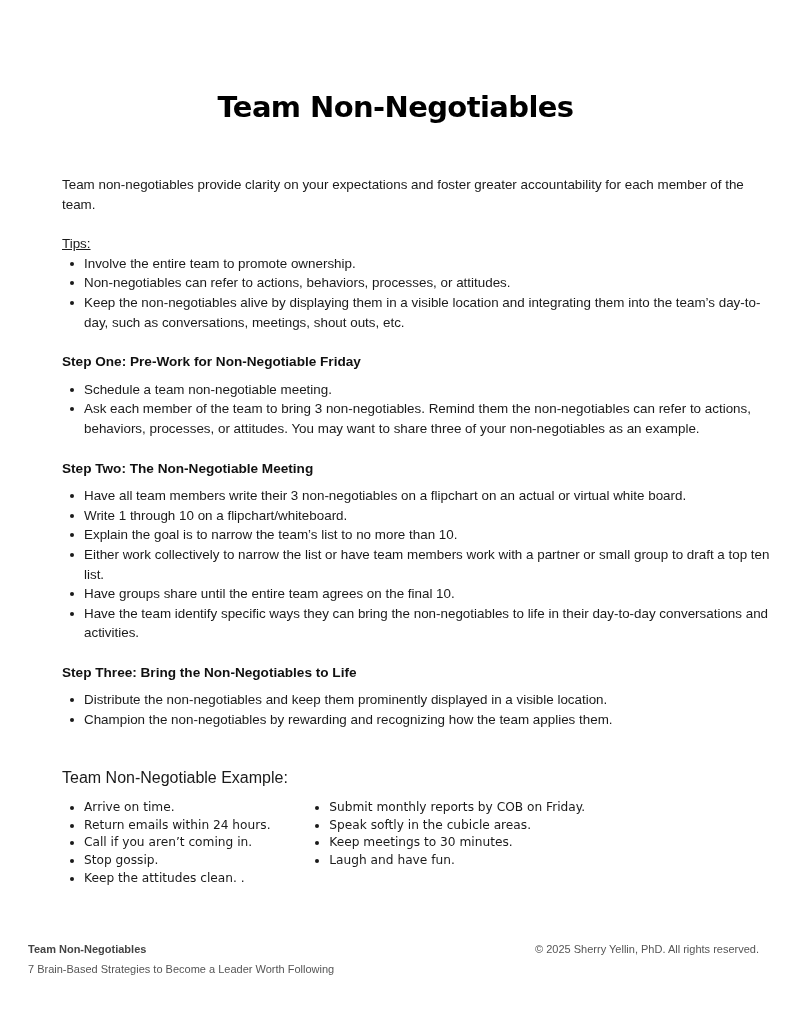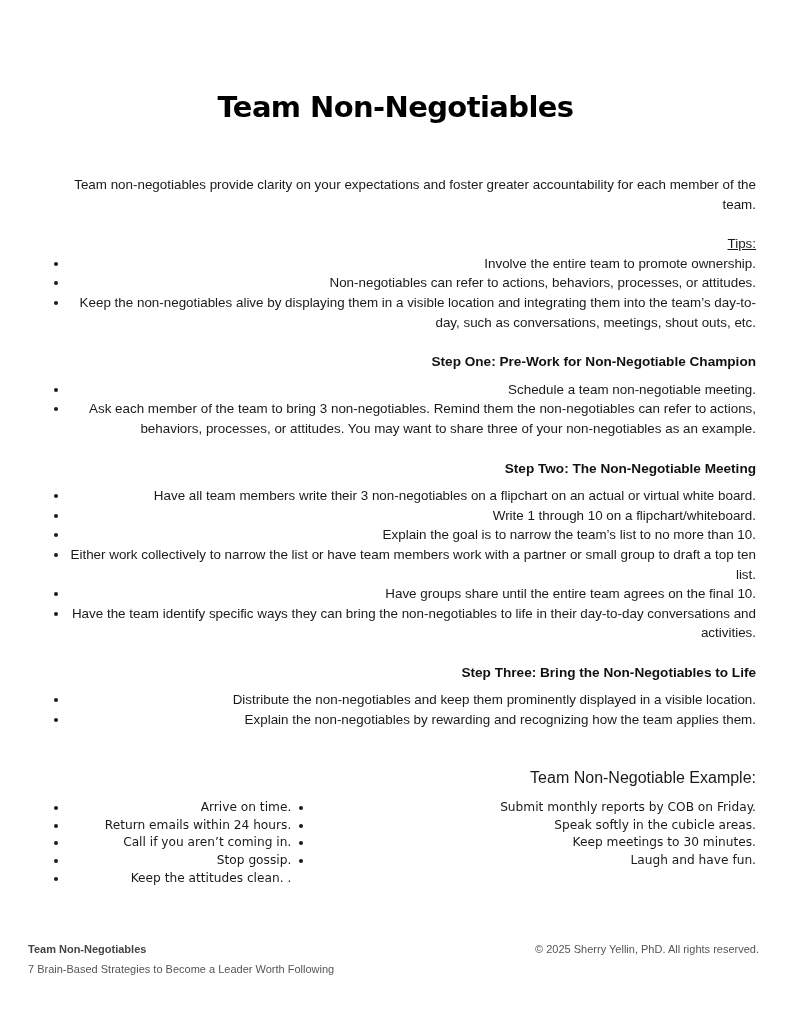--- a/index.html
+++ b/index.html
@@ -24,25 +24,24 @@
       font-family: "DejaVu Sans", sans-serif;
       font-weight: bold;
       font-size: 29px;
       letter-spacing: -0.6px;
       color: #000000;
       margin: 0;
     }
     .content {
       position: absolute;
       top: 175px;
-      left: 46px;
+      left: 62px;
       width: 710px;
       font-size: 13.4px;
       line-height: 19.6px;
-      text-align: right;
     }
     p { margin: 0; }
     .intro { margin-bottom: 20px; }
     .tips-label {
       text-decoration: underline;
       margin: 0;
     }
     ul {
       margin: 0;
       padding: 0 0 0 22px;
@@ -114,21 +113,21 @@
   <div>
     <p class="tips-label">Tips:</p>
     <ul>
       <li>Involve the entire team to promote ownership.</li>
       <li>Non-negotiables can refer to actions, behaviors, processes, or attitudes.</li>
       <li>Keep the non-negotiables alive by displaying them in a visible location and integrating them into the team’s day-to-day, such as conversations, meetings, shout outs, etc.</li>
     </ul>
   </div>
 
   <div class="section">
-    <p class="step-heading">Step One: Pre-Work for Non-Negotiable Champion</p>
+    <p class="step-heading">Step One: Pre-Work for Non-Negotiable Friday</p>
     <ul>
       <li>Schedule a team non-negotiable meeting.</li>
       <li>Ask each member of the team to bring 3 non-negotiables. Remind them the non-negotiables can refer to actions, behaviors, processes, or attitudes. You may want to share three of your non-negotiables as an example.</li>
     </ul>
   </div>
 
   <div class="section">
     <p class="step-heading">Step Two: The Non-Negotiable Meeting</p>
     <ul>
       <li>Have all team members write their 3 non-negotiables on a flipchart on an actual or virtual white board.</li>
@@ -137,21 +136,21 @@
       <li>Either work collectively to narrow the list or have team members work with a partner or small group to draft a top ten list.</li>
       <li>Have groups share until the entire team agrees on the final 10.</li>
       <li>Have the team identify specific ways they can bring the non-negotiables to life in their day-to-day conversations and activities.</li>
     </ul>
   </div>
 
   <div class="section">
     <p class="step-heading">Step Three: Bring the Non-Negotiables to Life</p>
     <ul>
       <li>Distribute the non-negotiables and keep them prominently displayed in a visible location.</li>
-      <li>Explain the non-negotiables by rewarding and recognizing how the team applies them.</li>
+      <li>Champion the non-negotiables by rewarding and recognizing how the team applies them.</li>
     </ul>
   </div>
 
   <p class="example-label">Team Non-Negotiable Example:</p>
 
   <div class="example-cols">
     <ul class="col-left">
       <li>Arrive on time.</li>
       <li>Return emails within 24 hours.</li>
       <li>Call if you aren’t coming in.</li>

